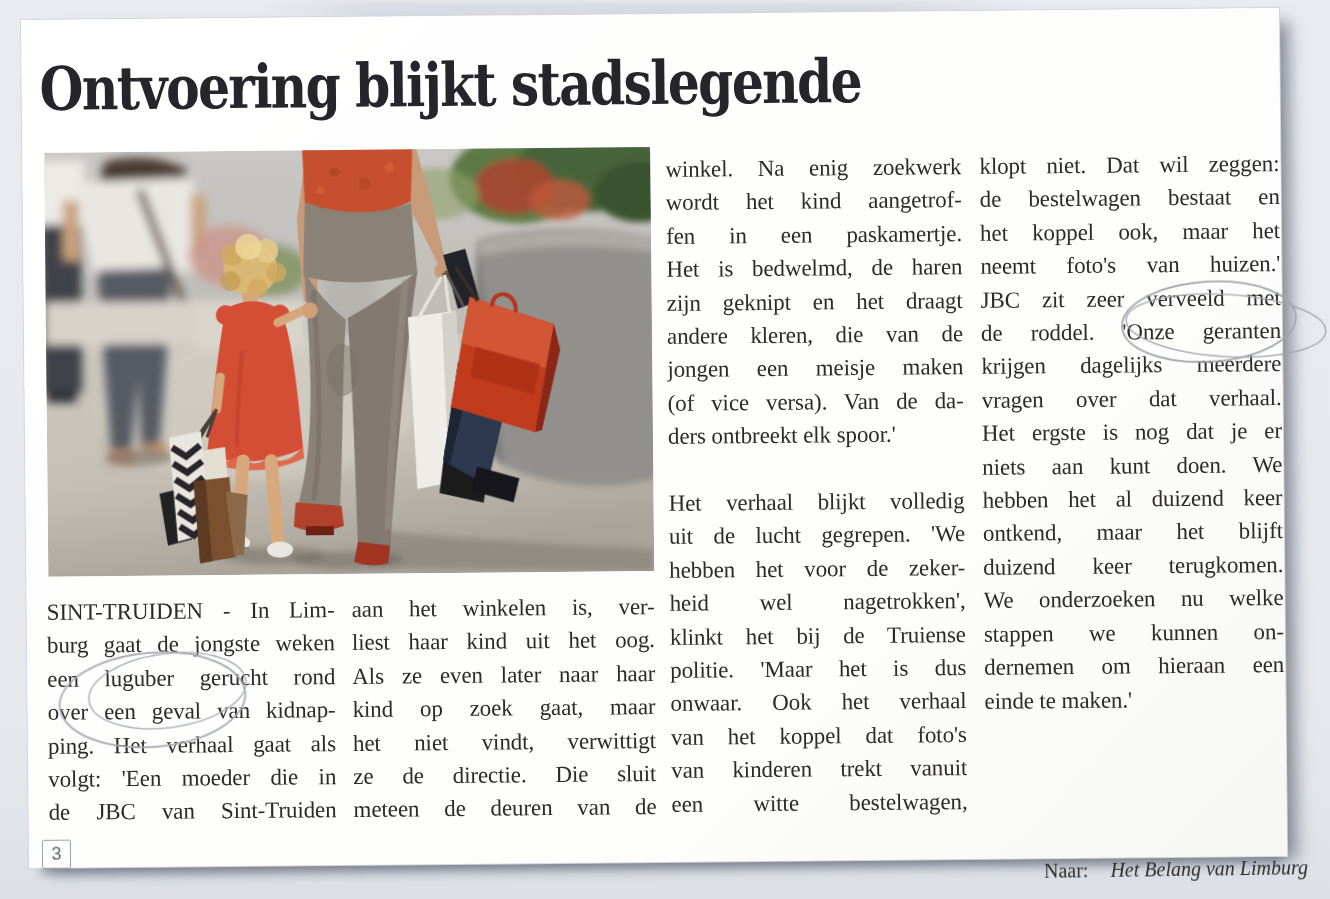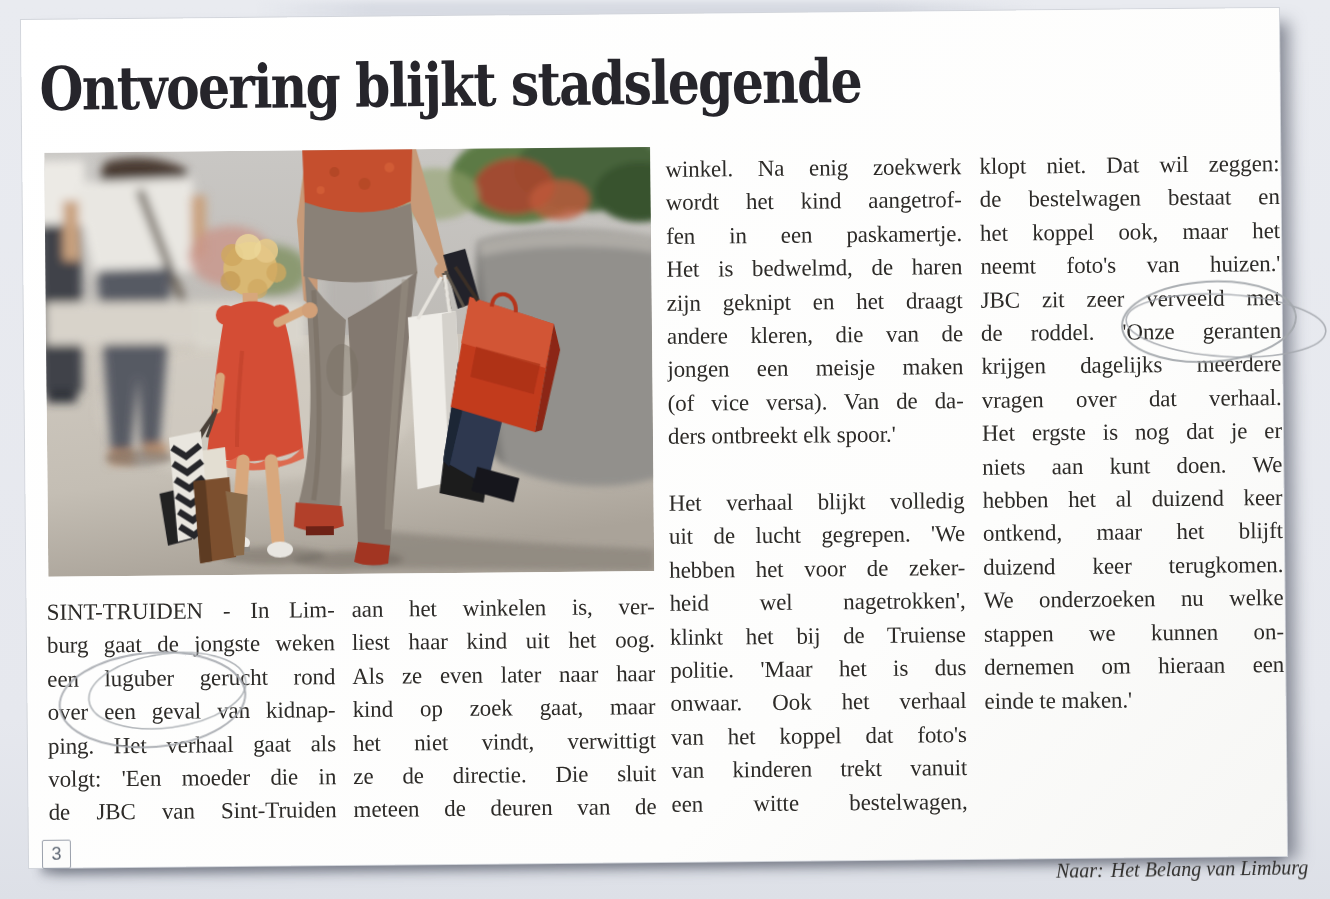--- a/index.html
+++ b/index.html
@@ -47,21 +47,21 @@
     border:1.5px solid #9aa0ab;border-radius:2px;background:#fcfcfb;
     color:#5d6673;font-family:"Liberation Sans",sans-serif;font-size:18px;
     display:flex;align-items:center;justify-content:center;
   }
   .attribution{
     position:absolute;right:22px;top:858px;
     font-size:20px;color:#2f2e2c;transform:rotate(-0.8deg);
     white-space:nowrap;
   }
   .attribution .src{font-style:italic;}
-  .attribution .pre{margin-right:7px;font-style:italic;}
+  .attribution .pre{margin-right:22px;}
 </style>
 </head>
 <body>
 
 <div class="bleed"></div>
 
 <div class="page">
 
   <div class="headline">Ontvoering blijkt stadslegende</div>
 

